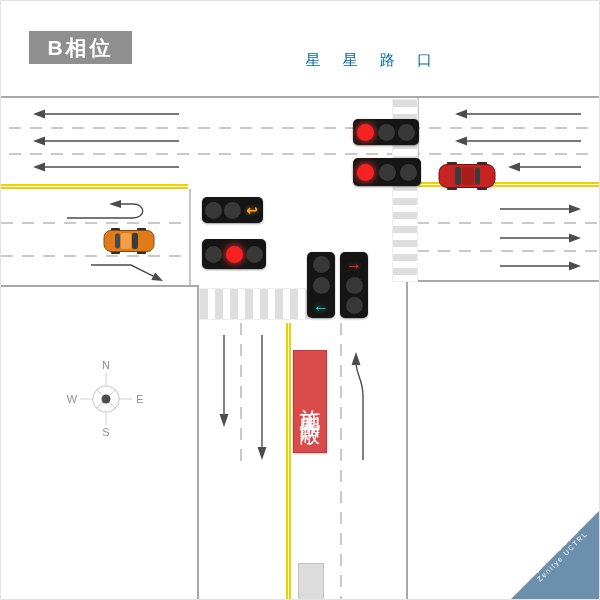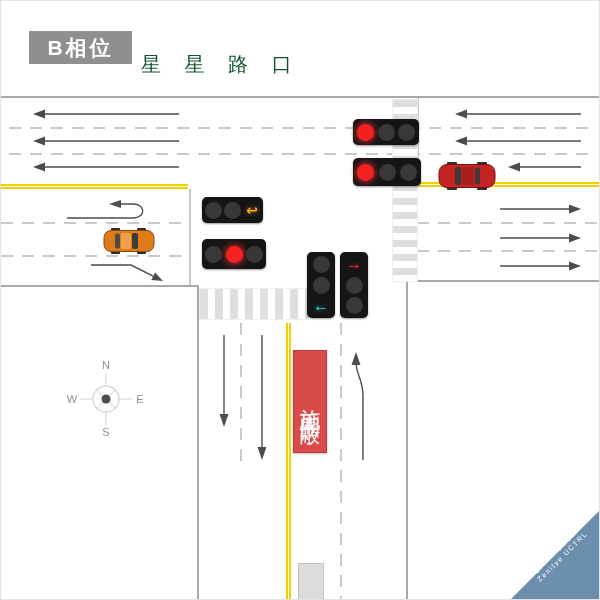--- a/index.html
+++ b/index.html
@@ -21,21 +21,21 @@
   .signal{background:#151515;border-radius:5px;display:flex;align-items:center;justify-content:space-evenly;box-shadow:0 1px 2px rgba(0,0,0,.4);z-index:6;}
   .signal.v{flex-direction:column;}
   .lens{width:17px;height:17px;border-radius:50%;background:#383838;display:flex;align-items:center;justify-content:center;font-weight:bold;line-height:1;}
   .lens-off{background:#383838;}
   .lens-red{background:#f52020;box-shadow:0 0 7px 1px rgba(255,50,50,.8);}
   .lens-glyph{background:transparent;font-size:16px;}
   .lens-cyan{color:#2adede;text-shadow:0 0 5px rgba(50,230,230,.85);}
   .lens-redg{color:#ff2d2d;text-shadow:0 0 5px rgba(255,60,60,.85);}
   .lens-amber{color:#ffa41c;font-size:14px;text-shadow:0 0 4px rgba(255,170,40,.7);}
   .badge{background:#8f8f8f;color:#fff;font-size:21px;font-weight:bold;letter-spacing:3px;display:flex;align-items:center;justify-content:center;z-index:8;}
-  .title{color:#14532d;font-size:20px;letter-spacing:9px;text-align:left;z-index:8;}
+  .title{color:#0369a1;font-size:15px;letter-spacing:9px;text-align:right;z-index:8;}
   .banner{background:#d94b4b;border:1px solid #c03a3a;color:#fff;box-sizing:border-box;
     writing-mode:vertical-rl;text-orientation:upright;font-size:21px;letter-spacing:5px;
     display:flex;align-items:center;justify-content:center;z-index:7;box-shadow:0 1px 2px rgba(0,0,0,.25);}
   .arrow-svg line,.arrow-svg path{stroke:#4c4c4c;stroke-width:1.4;fill:none;}
   .arrow-svg polygon{fill:#4c4c4c;stroke:none;}
   .compass-label{fill:#8f8f8f;font-size:11px;font-family:"Liberation Sans","DejaVu Sans",sans-serif;}
   .wm-text{left:496px;top:538px;width:120px;transform:rotate(-45deg);text-align:center;color:#fff;z-index:10;pointer-events:none;}
   .wm-line1{font-size:13px;font-weight:bold;letter-spacing:2px;line-height:15px;}
   .wm-line2{font-size:7px;letter-spacing:1.5px;line-height:9px;}
 </style>

